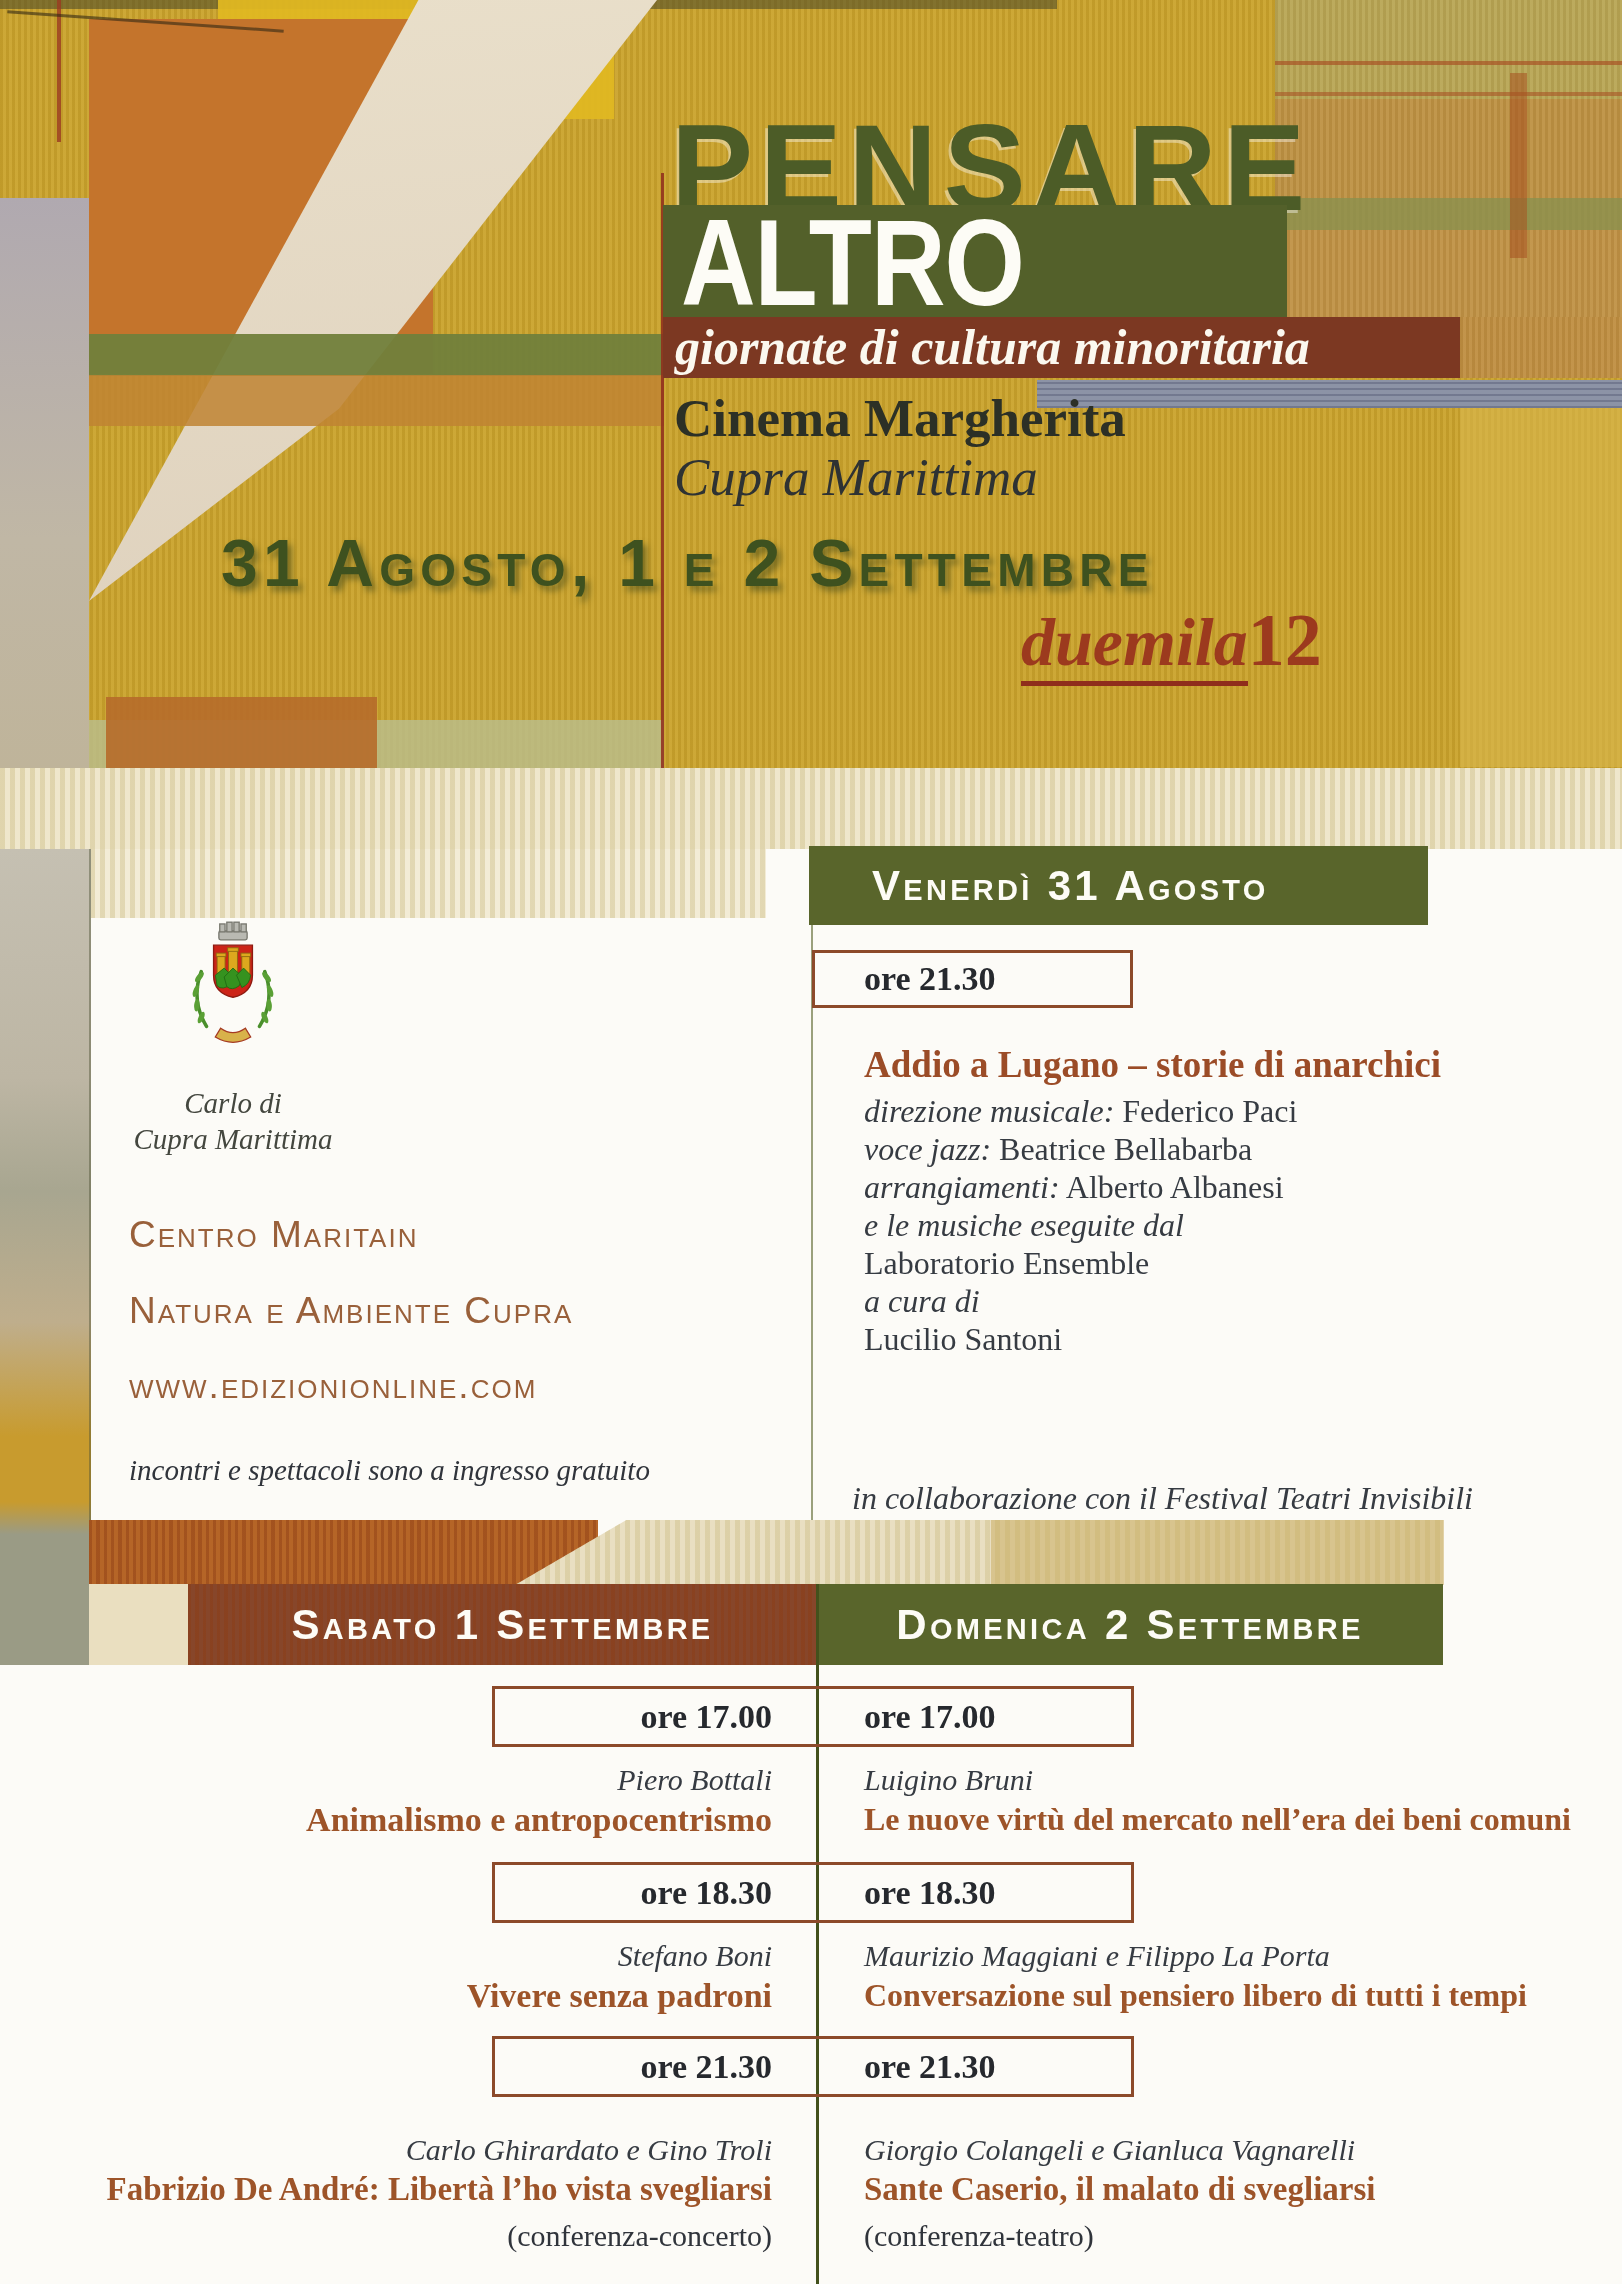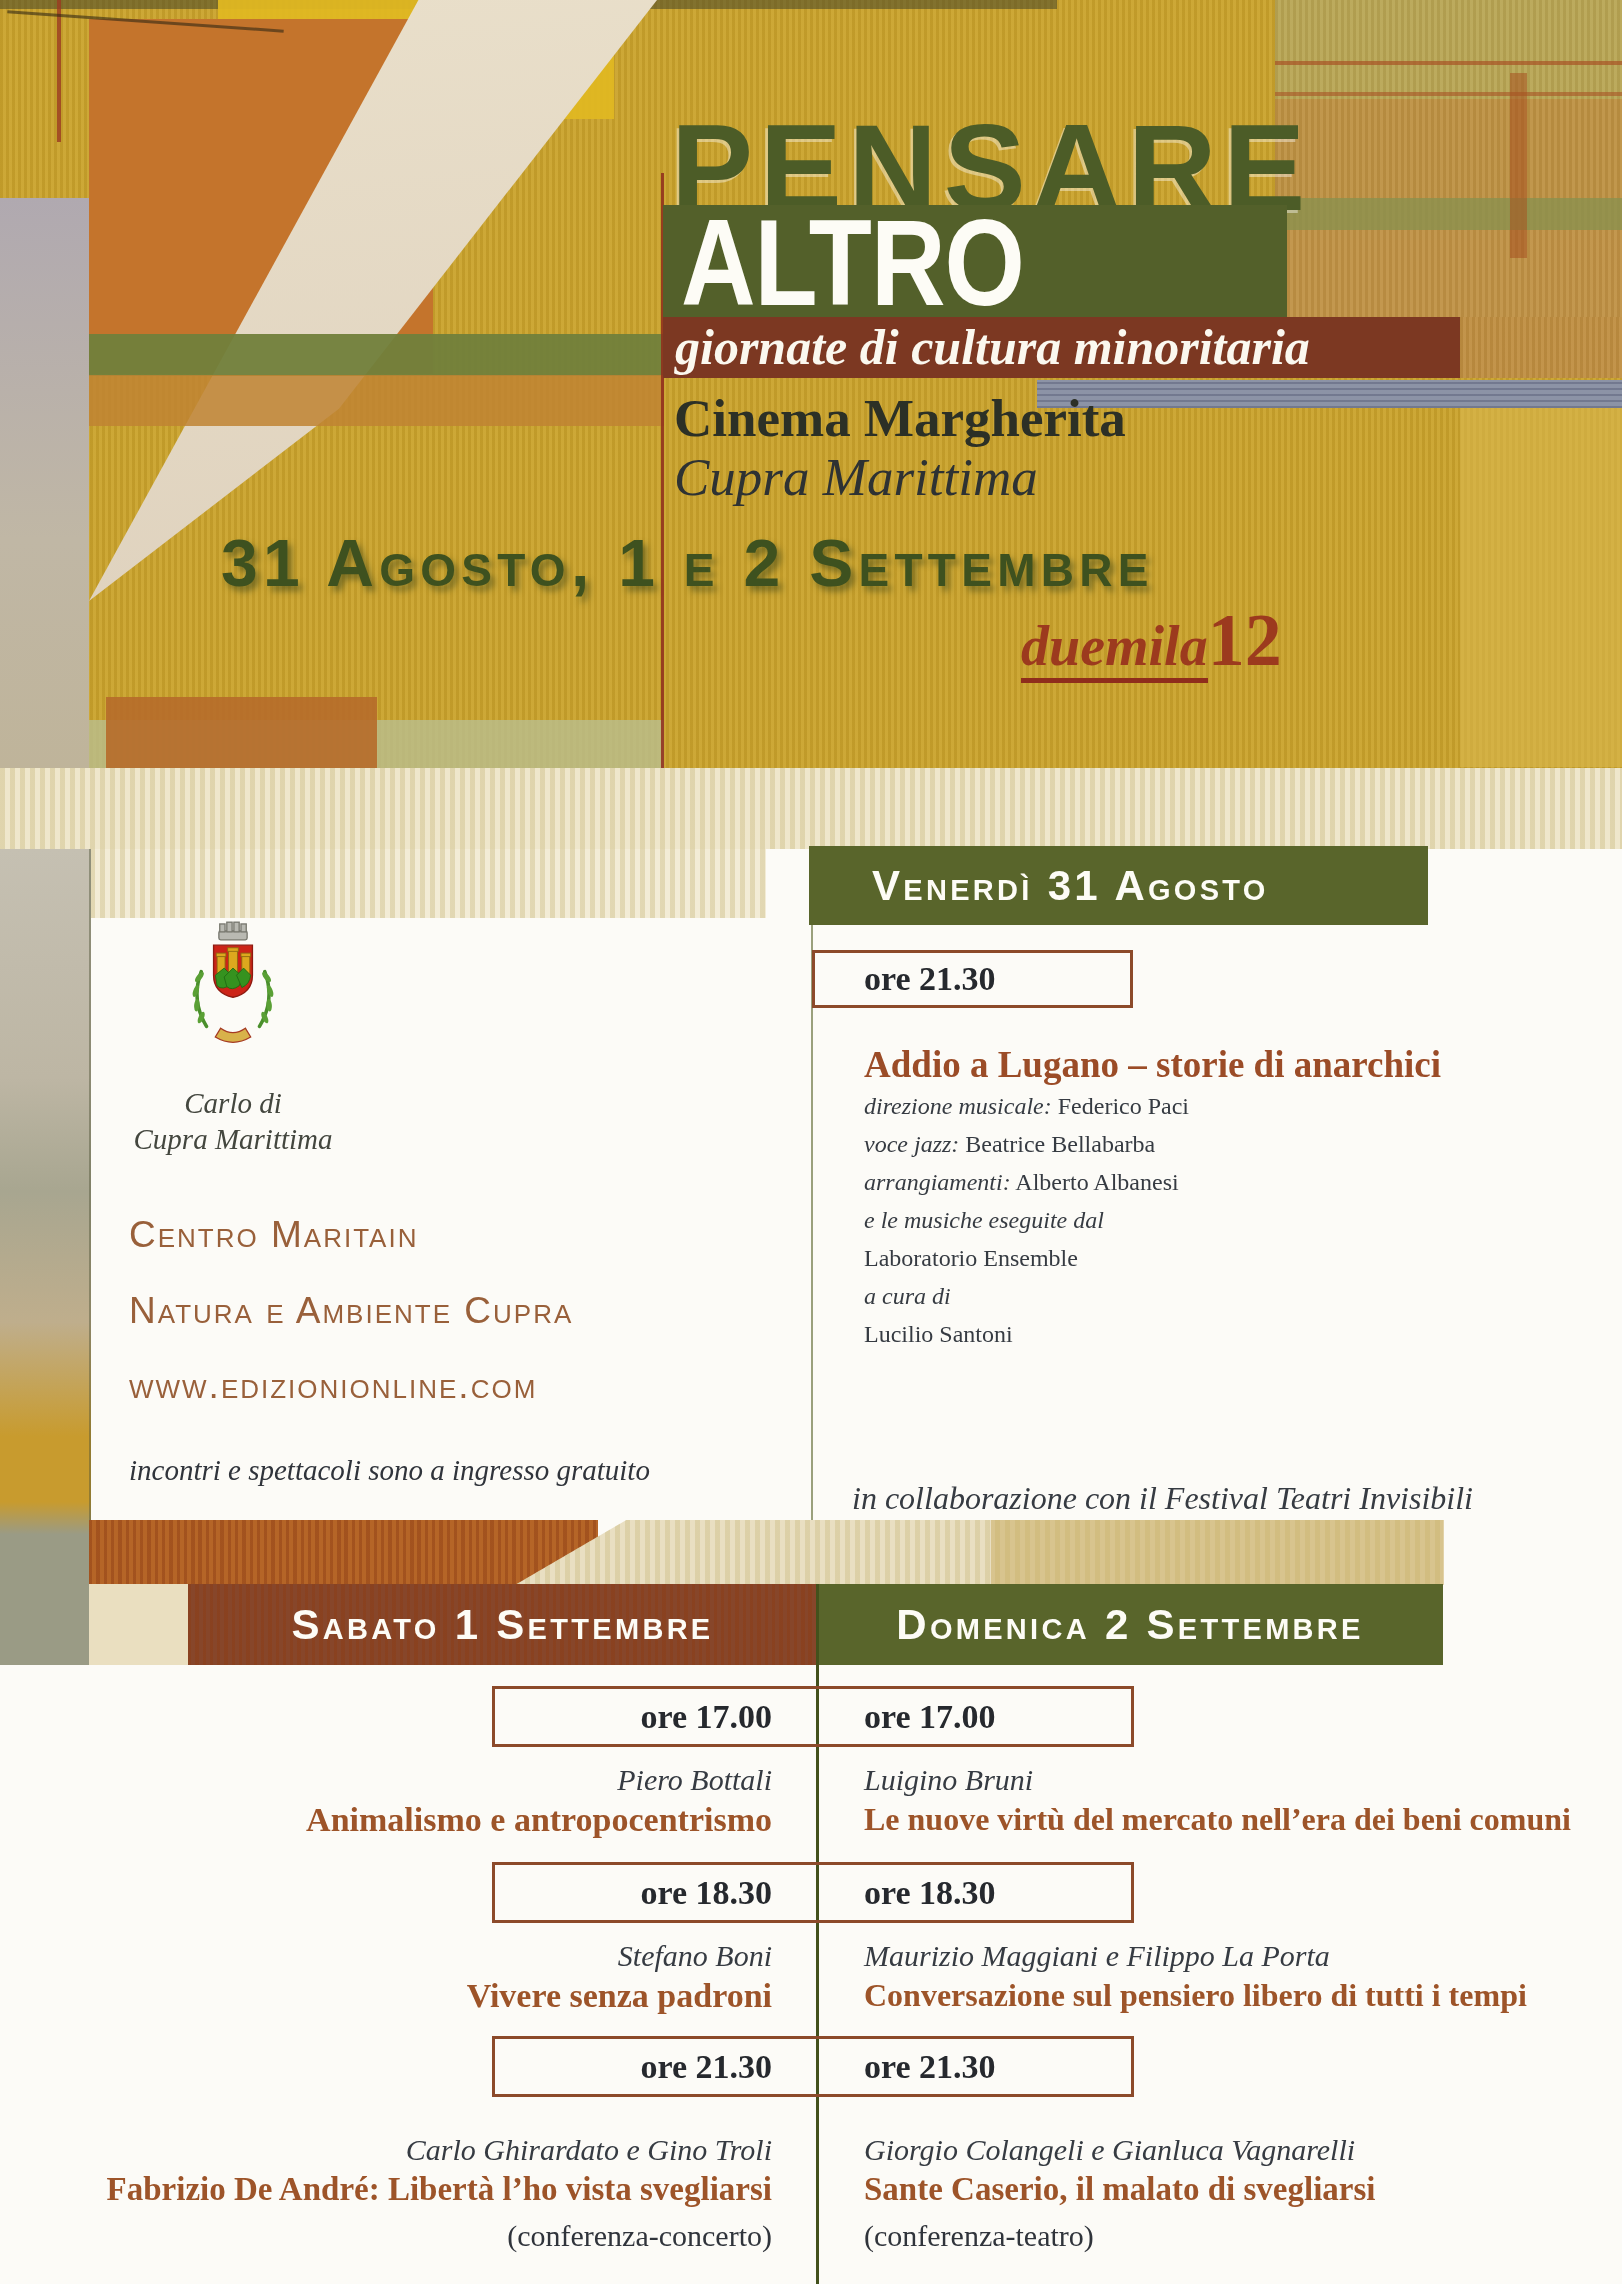--- a/index.html
+++ b/index.html
@@ -14,21 +14,21 @@
   .paint-tex{background-image:repeating-linear-gradient(90deg,rgba(120,90,20,.10) 0 2.6px,rgba(255,242,190,.07) 2.6px 6px);}
   .vstripes{background-image:repeating-linear-gradient(90deg,rgba(140,60,20,.45) 0 3.3px,rgba(0,0,0,0) 3.3px 7.3px);}
   .hlines{background-image:repeating-linear-gradient(0deg,rgba(55,60,90,.30) 0 2px,rgba(0,0,0,0) 2px 6px);}
   .palestripes{background-image:repeating-linear-gradient(90deg,rgba(205,190,135,.45) 0 4.6px,rgba(0,0,0,0) 4.6px 10px);}
   .band-label{color:#FDFCF6;letter-spacing:3.3px;}
   .time-label{font-weight:700;color:#26292E;font-size:34px;}
   .speaker{font-style:italic;color:#363B42;font-size:30px;}
   .ev-title{font-weight:700;color:#9D5429;font-size:33px;}
   .ev-note{color:#30343B;font-size:30px;}
   .orgline{font-variant:small-caps;color:#99603A;font-size:37px;letter-spacing:2px;font-family:"Liberation Sans","DejaVu Sans",sans-serif;}
-  .credit{font-size:24px;color:#363B42;}
+  .credit{font-size:32px;color:#363B42;}
   .ore-box{border:3.3px solid #8C4A2A;background:transparent;}
 </style>
 </head>
 <body>
 
 <div class="canvas">
 
   <div class="abs paint-tex" style="left:0;top:0;width:1623px;height:768px;background-color:#C9A22C;"></div>
   <div class="abs" style="left:0;top:0;width:1057px;height:8.6px;background:rgba(70,70,40,.55);"></div>
   <div class="abs" style="left:218px;top:0;width:396px;height:119px;background:#DFB722;opacity:.95;"></div>
@@ -62,21 +62,21 @@
   <div class="abs it nowrap" style="left:675px;top:317px;font-size:50px;font-weight:700;color:#FBF8EF;line-height:61px;">giornate di cultura minoritaria</div>
   <div class="abs paint-tex" style="left:1460px;top:317px;width:163px;height:61px;background-color:#BE8D42;"></div>
   <div class="abs hlines" style="left:1037px;top:380px;width:585px;height:28px;background-color:#8C93A6;"></div>
 
   <div class="abs b nowrap" style="left:674px;top:388px;font-size:53px;color:#2C3026;">Cinema Margherita</div>
   <div class="abs it nowrap" style="left:674px;top:447px;font-size:53px;color:#2E3233;">Cupra Marittima</div>
 
   <div class="abs sans sc nowrap" style="left:221px;top:525px;font-size:66px;font-weight:700;letter-spacing:5.3px;color:#3E511F;text-shadow:4px 4.6px 6.6px rgba(60,70,25,.55);">31 Agosto, 1 e 2 Settembre</div>
 
   <div class="abs nowrap" style="left:1021px;top:598px;">
-    <span class="it b" style="font-size:56px;color:#9C3A1E;border-bottom:5.3px solid #8F2D1C;padding-bottom:1.3px;">duemila</span><span class="b" style="font-size:74px;color:#9C3A1E;">12</span>
+    <span class="it b" style="font-size:68px;color:#9C3A1E;border-bottom:5.3px solid #8F2D1C;padding-bottom:1.3px;">duemila</span><span class="b" style="font-size:74px;color:#9C3A1E;">12</span>
   </div>
 
   <div class="abs palestripes" style="left:0;top:768px;width:1623px;height:81px;background-color:#EFE7CC;"></div>
   <div class="abs palestripes" style="left:0;top:849px;width:766px;height:69px;background-color:#F3ECD6;"></div>
 
   <div class="abs paint-tex" style="left:0;top:849px;width:89px;height:816px;background:linear-gradient(180deg,#C5C0B2 0%,#BDB6A4 28%,#A8A690 42%,#BFAE8C 58%,#C89B2E 72%,#C89B2E 80%,#9A9B85 84%,#9A9B85 100%);border-right:2.6px solid rgba(80,85,55,.45);"></div>
 
   <div class="abs" style="left:809px;top:846px;width:619px;height:79px;background:#59652B;"></div>
   <div class="abs sans sc band-label nowrap" style="left:872px;top:846px;font-size:42px;font-weight:700;line-height:79px;">Venerdì 31 Agosto</div>
 

